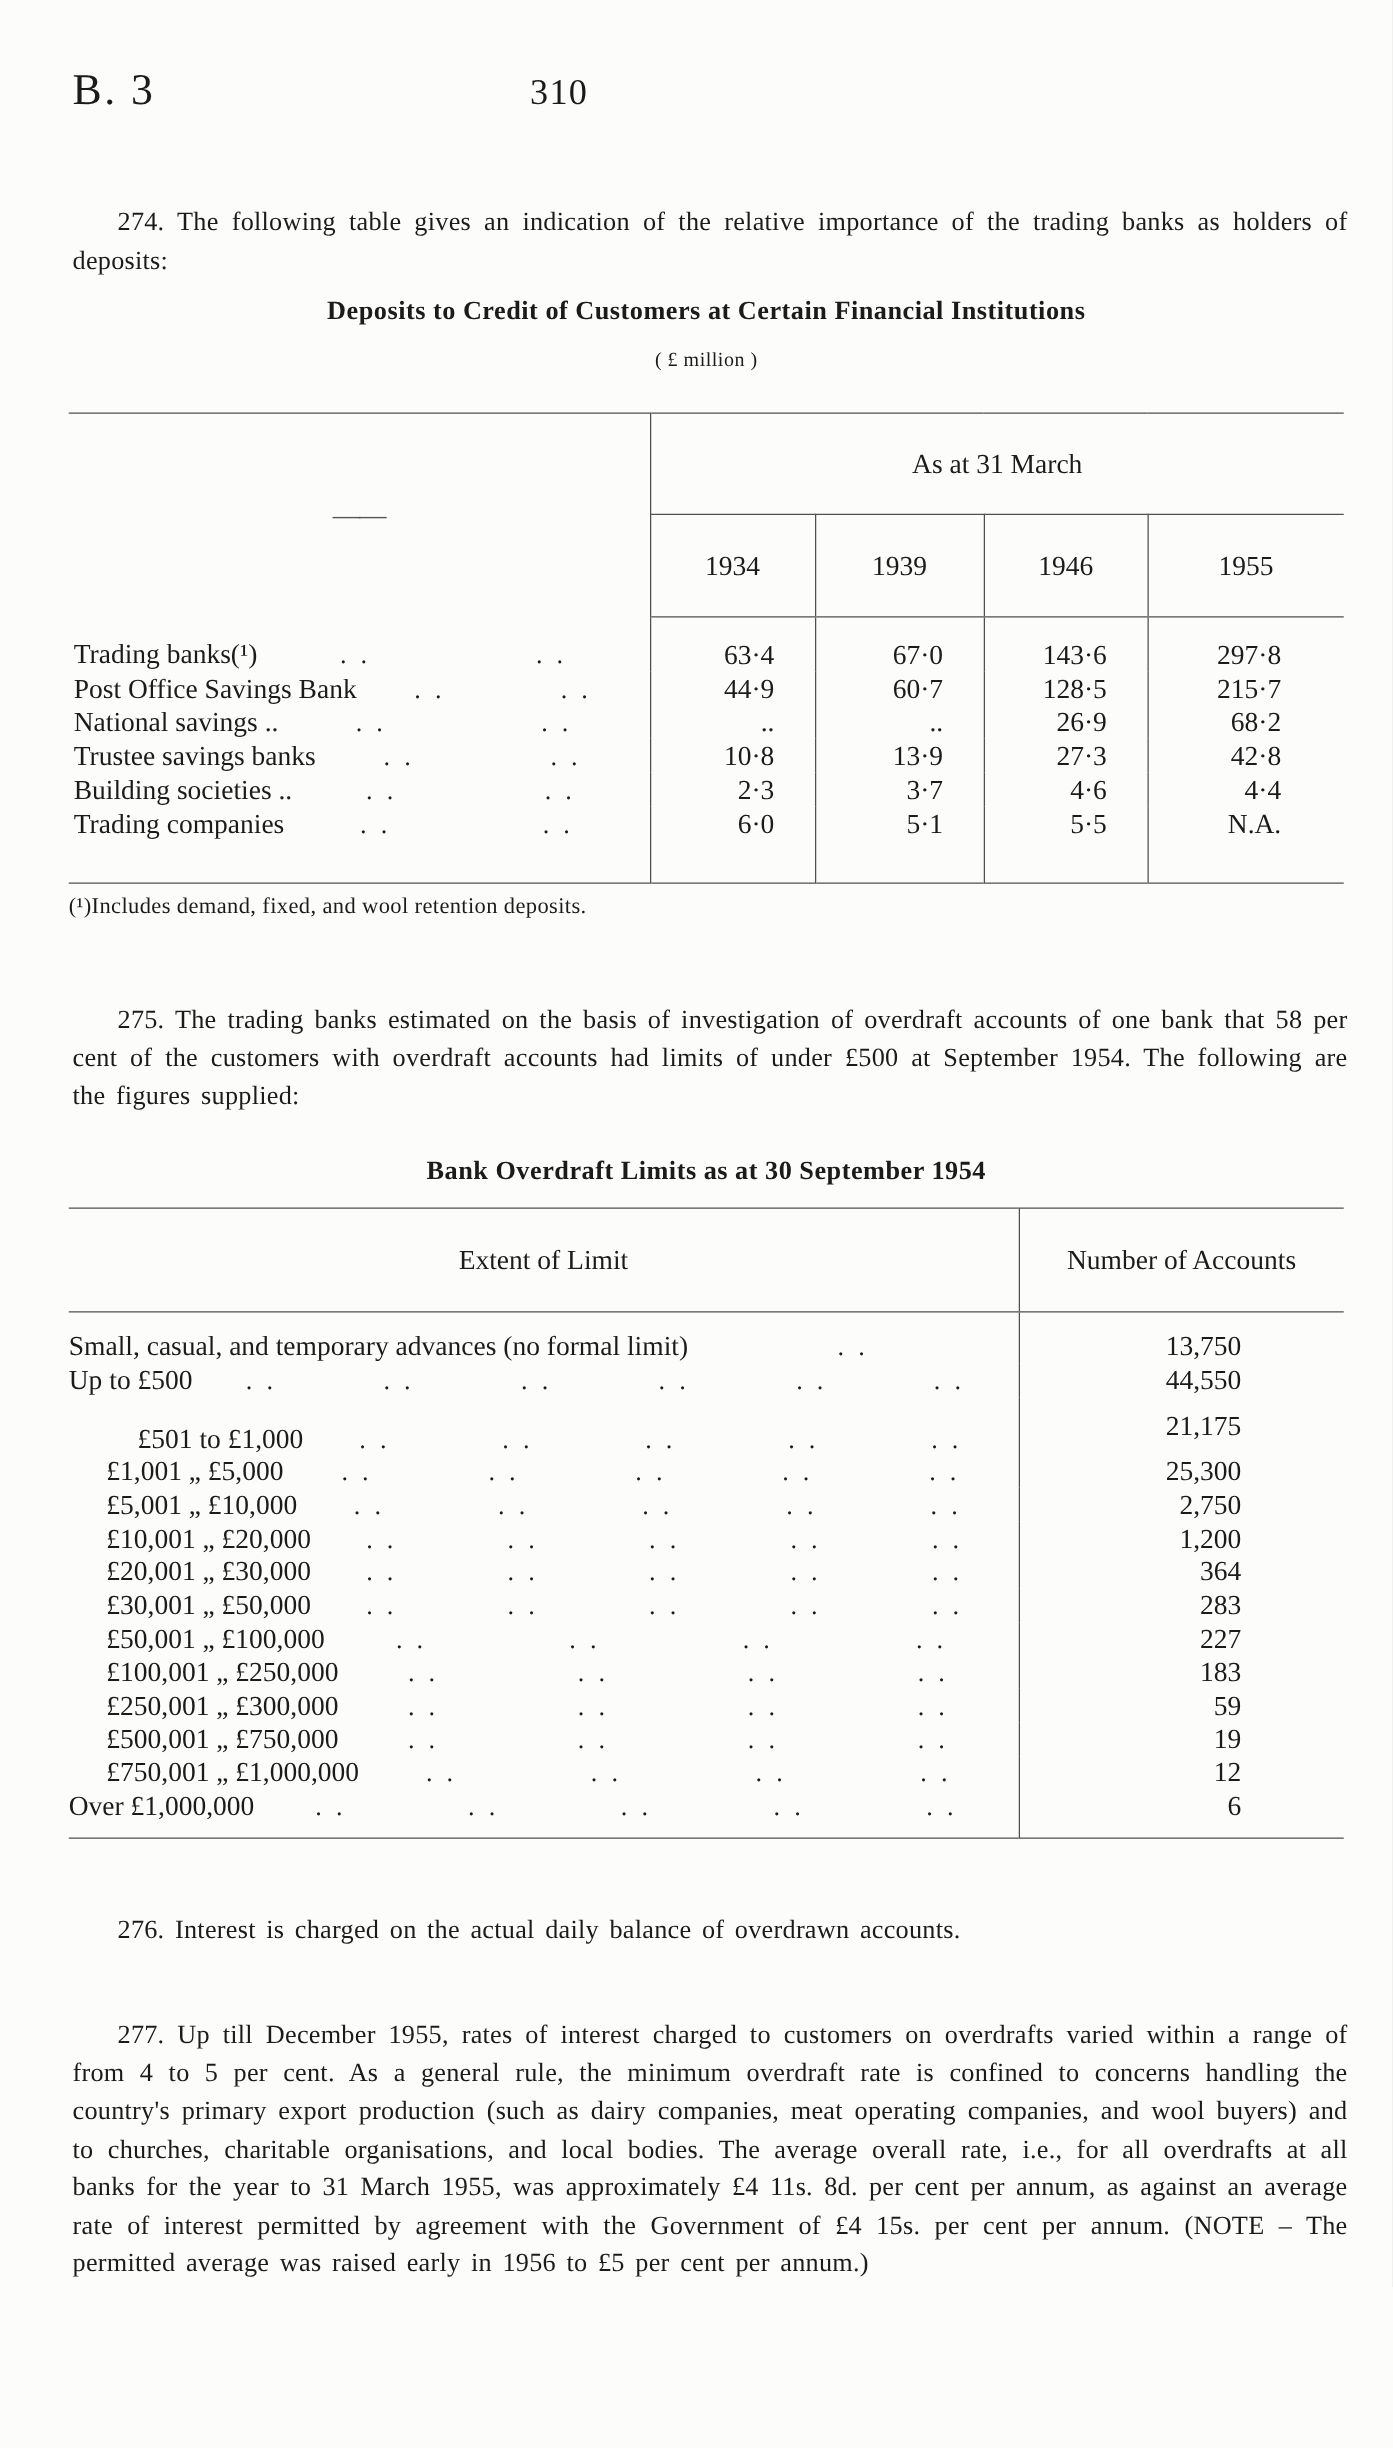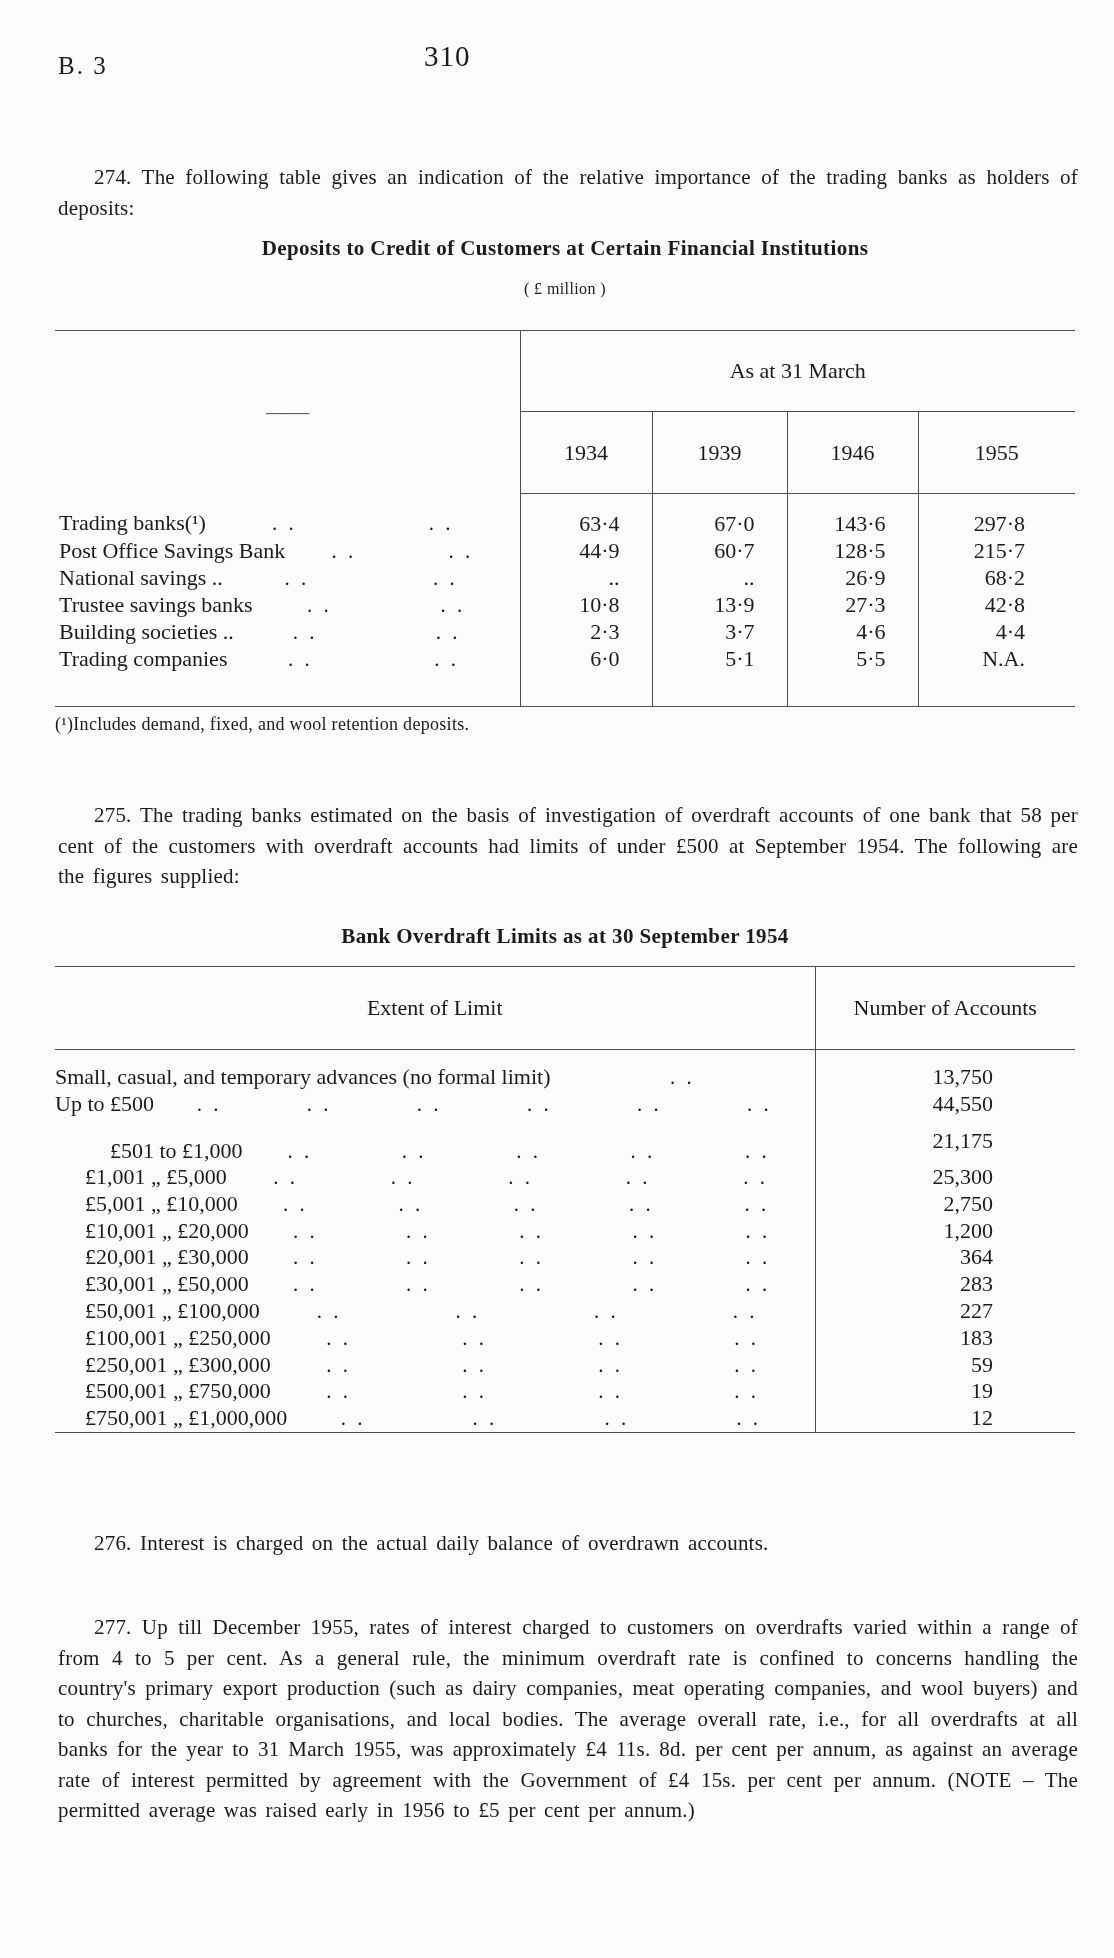--- a/index.html
+++ b/index.html
@@ -11,22 +11,22 @@
   .page{
     position:relative;
     width:1114px;height:1958px;
     margin:0 auto;
     background:var(--paper);
     color:var(--ink);
     font-family:"Liberation Serif","DejaVu Serif",serif;
     overflow:hidden;
   }
   
-  .hdr-left{position:absolute;left:58px;top:52px;font-size:25px;letter-spacing:2px;}
-  .hdr-page{position:absolute;left:424px;top:40px;font-size:29px;letter-spacing:1px;}
+  .hdr-left{position:absolute;left:58px;top:52px;font-size:35px;letter-spacing:2px;}
+  .hdr-page{position:absolute;left:424px;top:58px;font-size:29px;letter-spacing:1px;}
   
   .para{
     position:absolute;left:58px;width:1020px;
     font-size:21px;line-height:30.5px;
     text-align:justify;
     word-spacing:3px;letter-spacing:0.2px;
     text-indent:36px;
     margin-top:48px;
   }
   .p274{top:114px;}
@@ -389,19 +389,32 @@
             <div class="lblwrap">
               <span class="txt">£750,001 „ £1,000,000</span>
               <span class="ldr">. .</span>
               <span class="ldr">. .</span>
               <span class="ldr">. .</span>
               <span class="ldr">. .</span>
             </div>
           </td>
       <td class="ncol val">12</td>
     </tr>
+    <tr class="brow b13 ind0">
+      <td class="lbl">
+            <div class="lblwrap">
+              <span class="txt">Over £1,000,000</span>
+              <span class="ldr">. .</span>
+              <span class="ldr">. .</span>
+              <span class="ldr">. .</span>
+              <span class="ldr">. .</span>
+              <span class="ldr">. .</span>
+            </div>
+          </td>
+      <td class="ncol val">6</td>
+    </tr>
   </tbody>
     </table>
 
   <div class="para p276">276. Interest is charged on the actual daily balance of overdrawn accounts.</div>
   <div class="para p277">277. Up till December 1955, rates of interest charged to customers on overdrafts varied within a range of from 4 to 5 per cent. As a general rule, the minimum overdraft rate is confined to concerns handling the country's primary export production (such as dairy companies, meat operating companies, and wool buyers) and to churches, charitable organisations, and local bodies. The average overall rate, i.e., for all overdrafts at all banks for the year to 31 March 1955, was approximately £4 11s. 8d. per cent per annum, as against an average rate of interest permitted by agreement with the Government of £4 15s. per cent per annum. (NOTE – The permitted average was raised early in 1956 to £5 per cent per annum.)</div>
 
 </div>
 
 </body></html>

